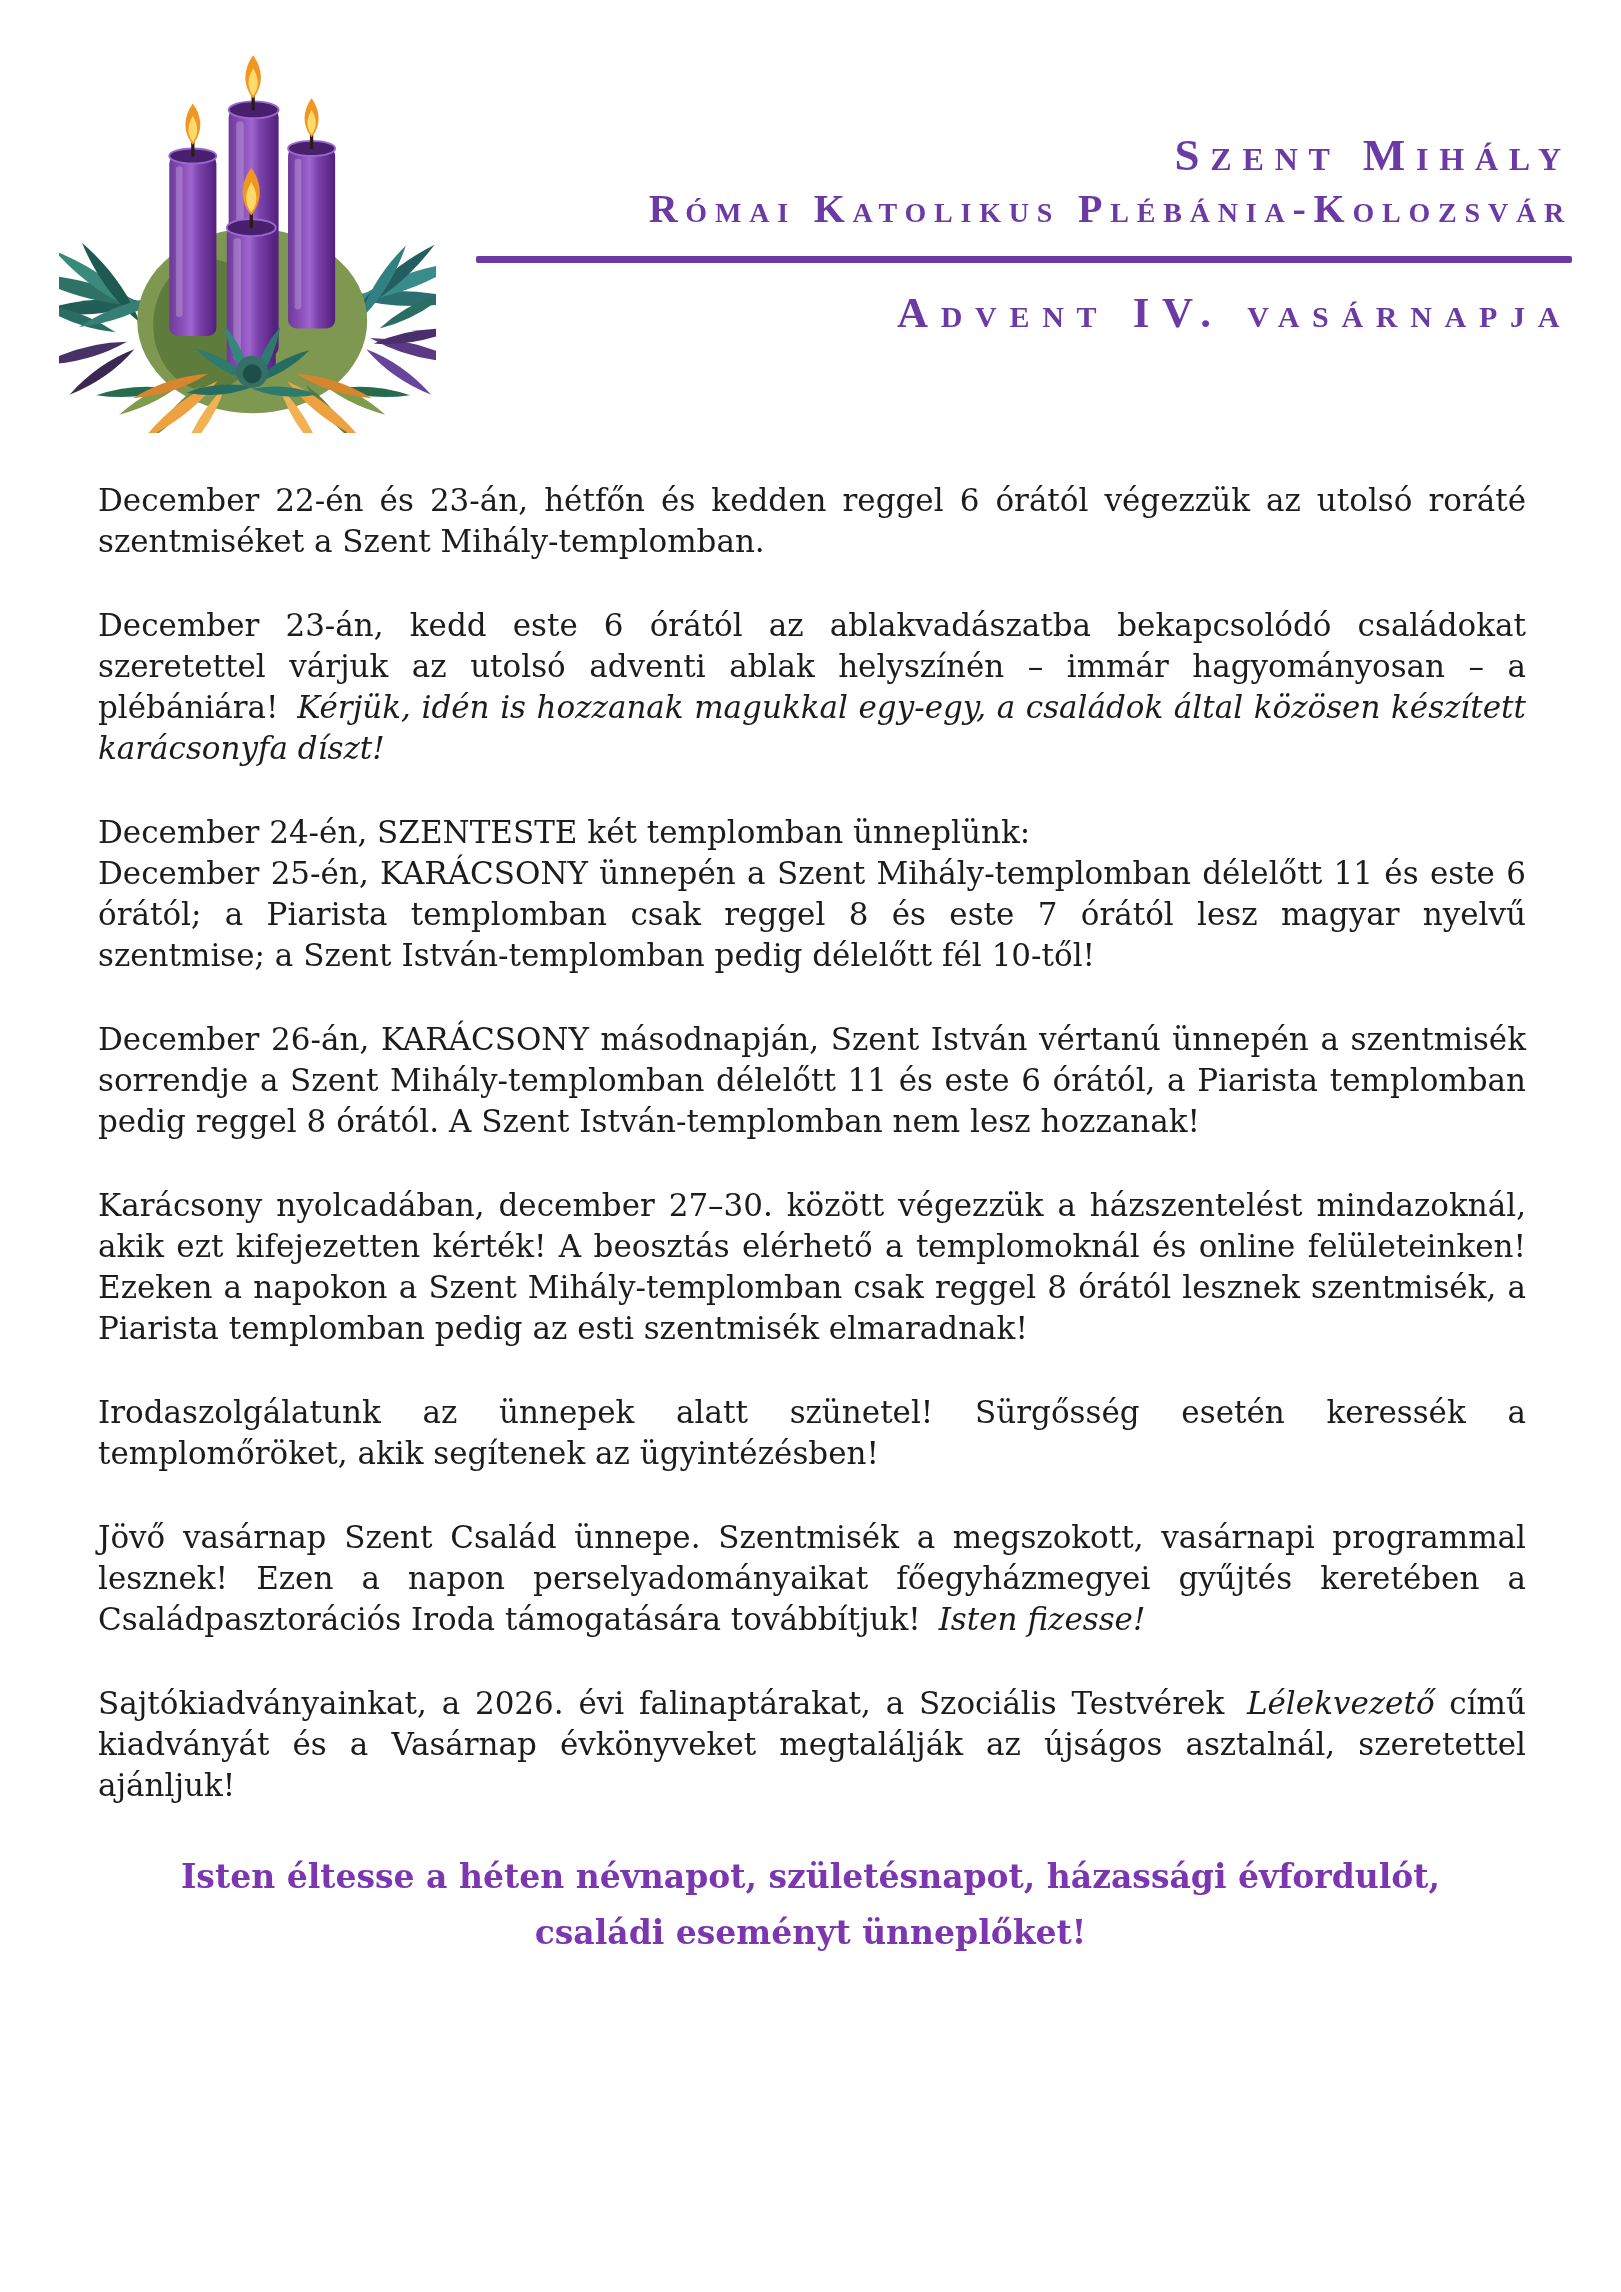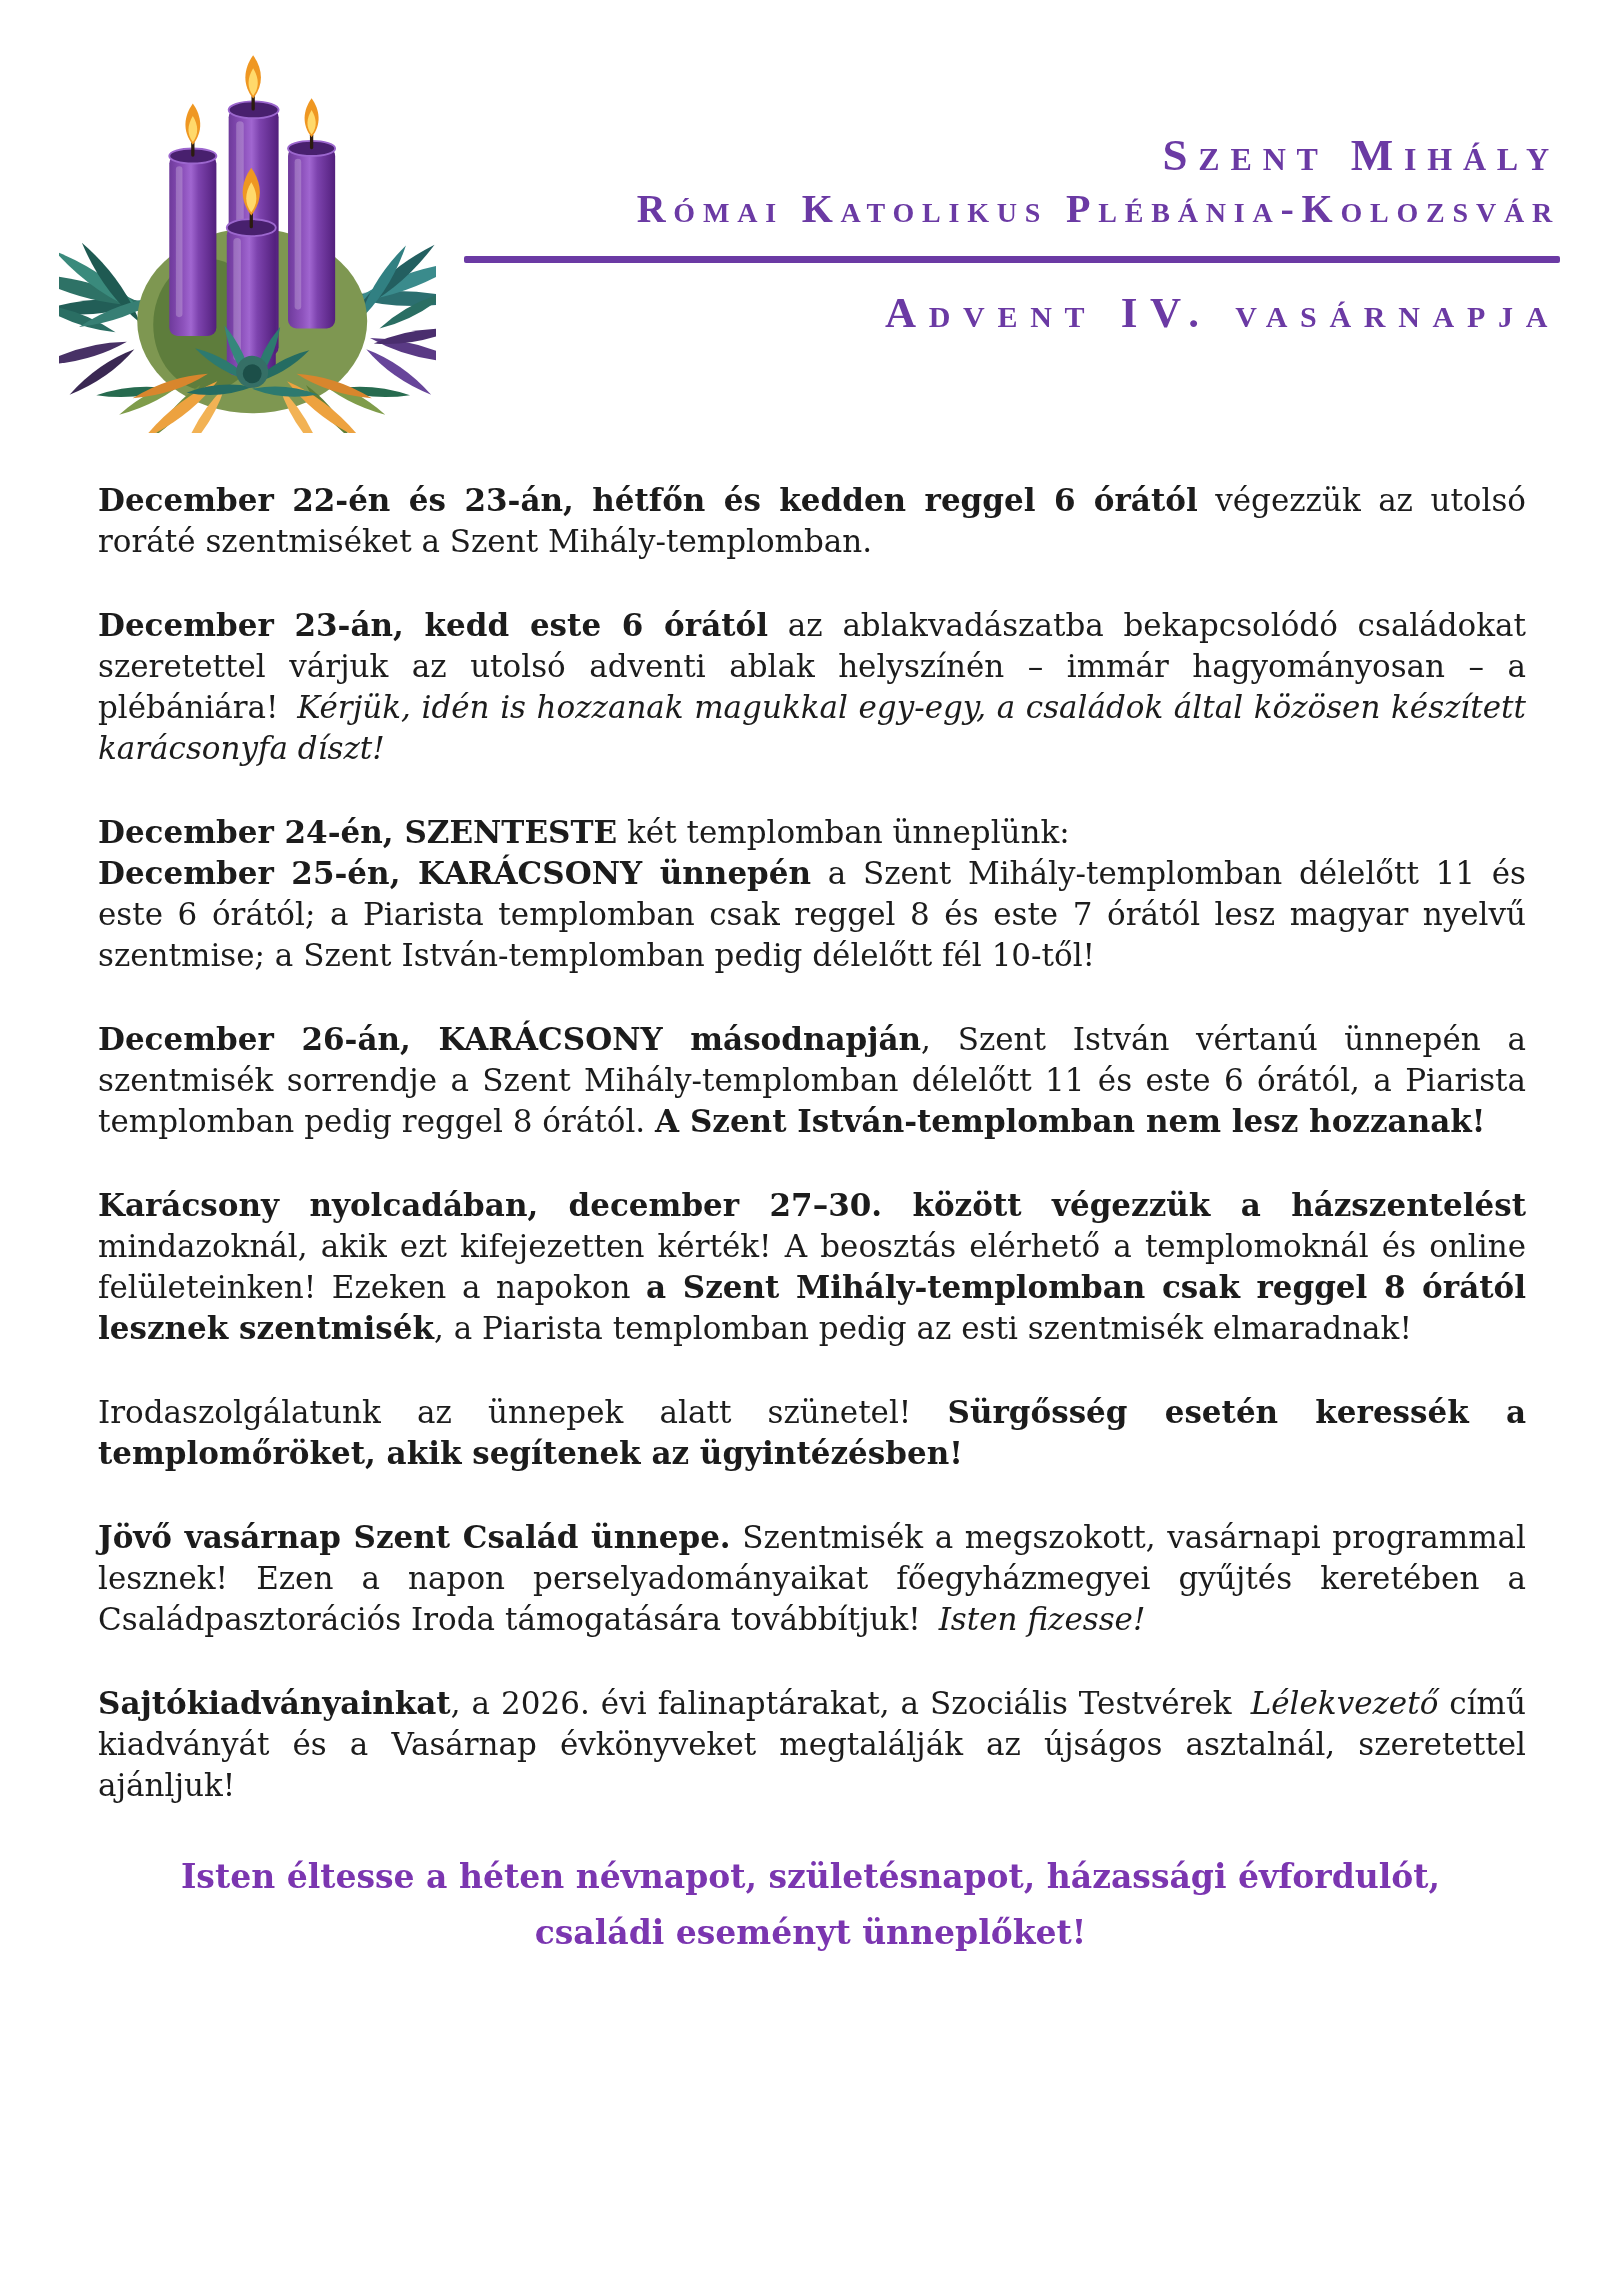--- a/index.html
+++ b/index.html
@@ -13,38 +13,38 @@
     width:1621px;height:2293px;
     background:#ffffff;
     font-family:"DejaVu Serif", serif;
     color:var(--text);
     overflow:hidden;
   }
   
   .header{position:relative;height:446px;}
   .wreath{position:absolute;left:59px;top:43px;}
   .masthead{
-    position:absolute;right:61px;top:129px;left:412px;
+    position:absolute;right:49px;top:129px;left:412px;
     text-align:right;color:var(--accent);
     font-family:"Liberation Serif", serif;
     font-weight:bold;
   }
   .m1{font-size:45px;line-height:52px;font-variant:small-caps;letter-spacing:10.8px;}
   .m2{font-size:40px;line-height:46px;font-variant:small-caps;letter-spacing:7.8px;margin-top:4.9px;}
   .rule{height:6.9px;background:var(--accent);width:1096px;margin:24.5px 0 0 auto;border-radius:2px;}
   .m3{font-size:43px;line-height:50px;font-variant:small-caps;letter-spacing:12.7px;margin-top:24.5px;}
   
   .content{
     padding:34px 95px 0 98px;
     font-size:31px;line-height:41px;
     text-align:justify;
   }
   .content p{margin:0 0 43px 0;}
   .content p.intro{margin:0;}
-  .b{font-weight:bold;}
+  .b{font-weight:normal;}
   .i{font-style:italic;margin-left:8px;}
   ul.bullets{list-style:none;margin:0 0 43px 0;padding:0;}
   ul.bullets li{position:relative;padding-left:88px;margin-top:4.9px;}
   ul.bullets li::before{content:"\2022";position:absolute;left:45px;top:0;}
   
   .footer{
     margin-top:9.8px;
     text-align:center;
     color:var(--footer);
     font-weight:bold;

